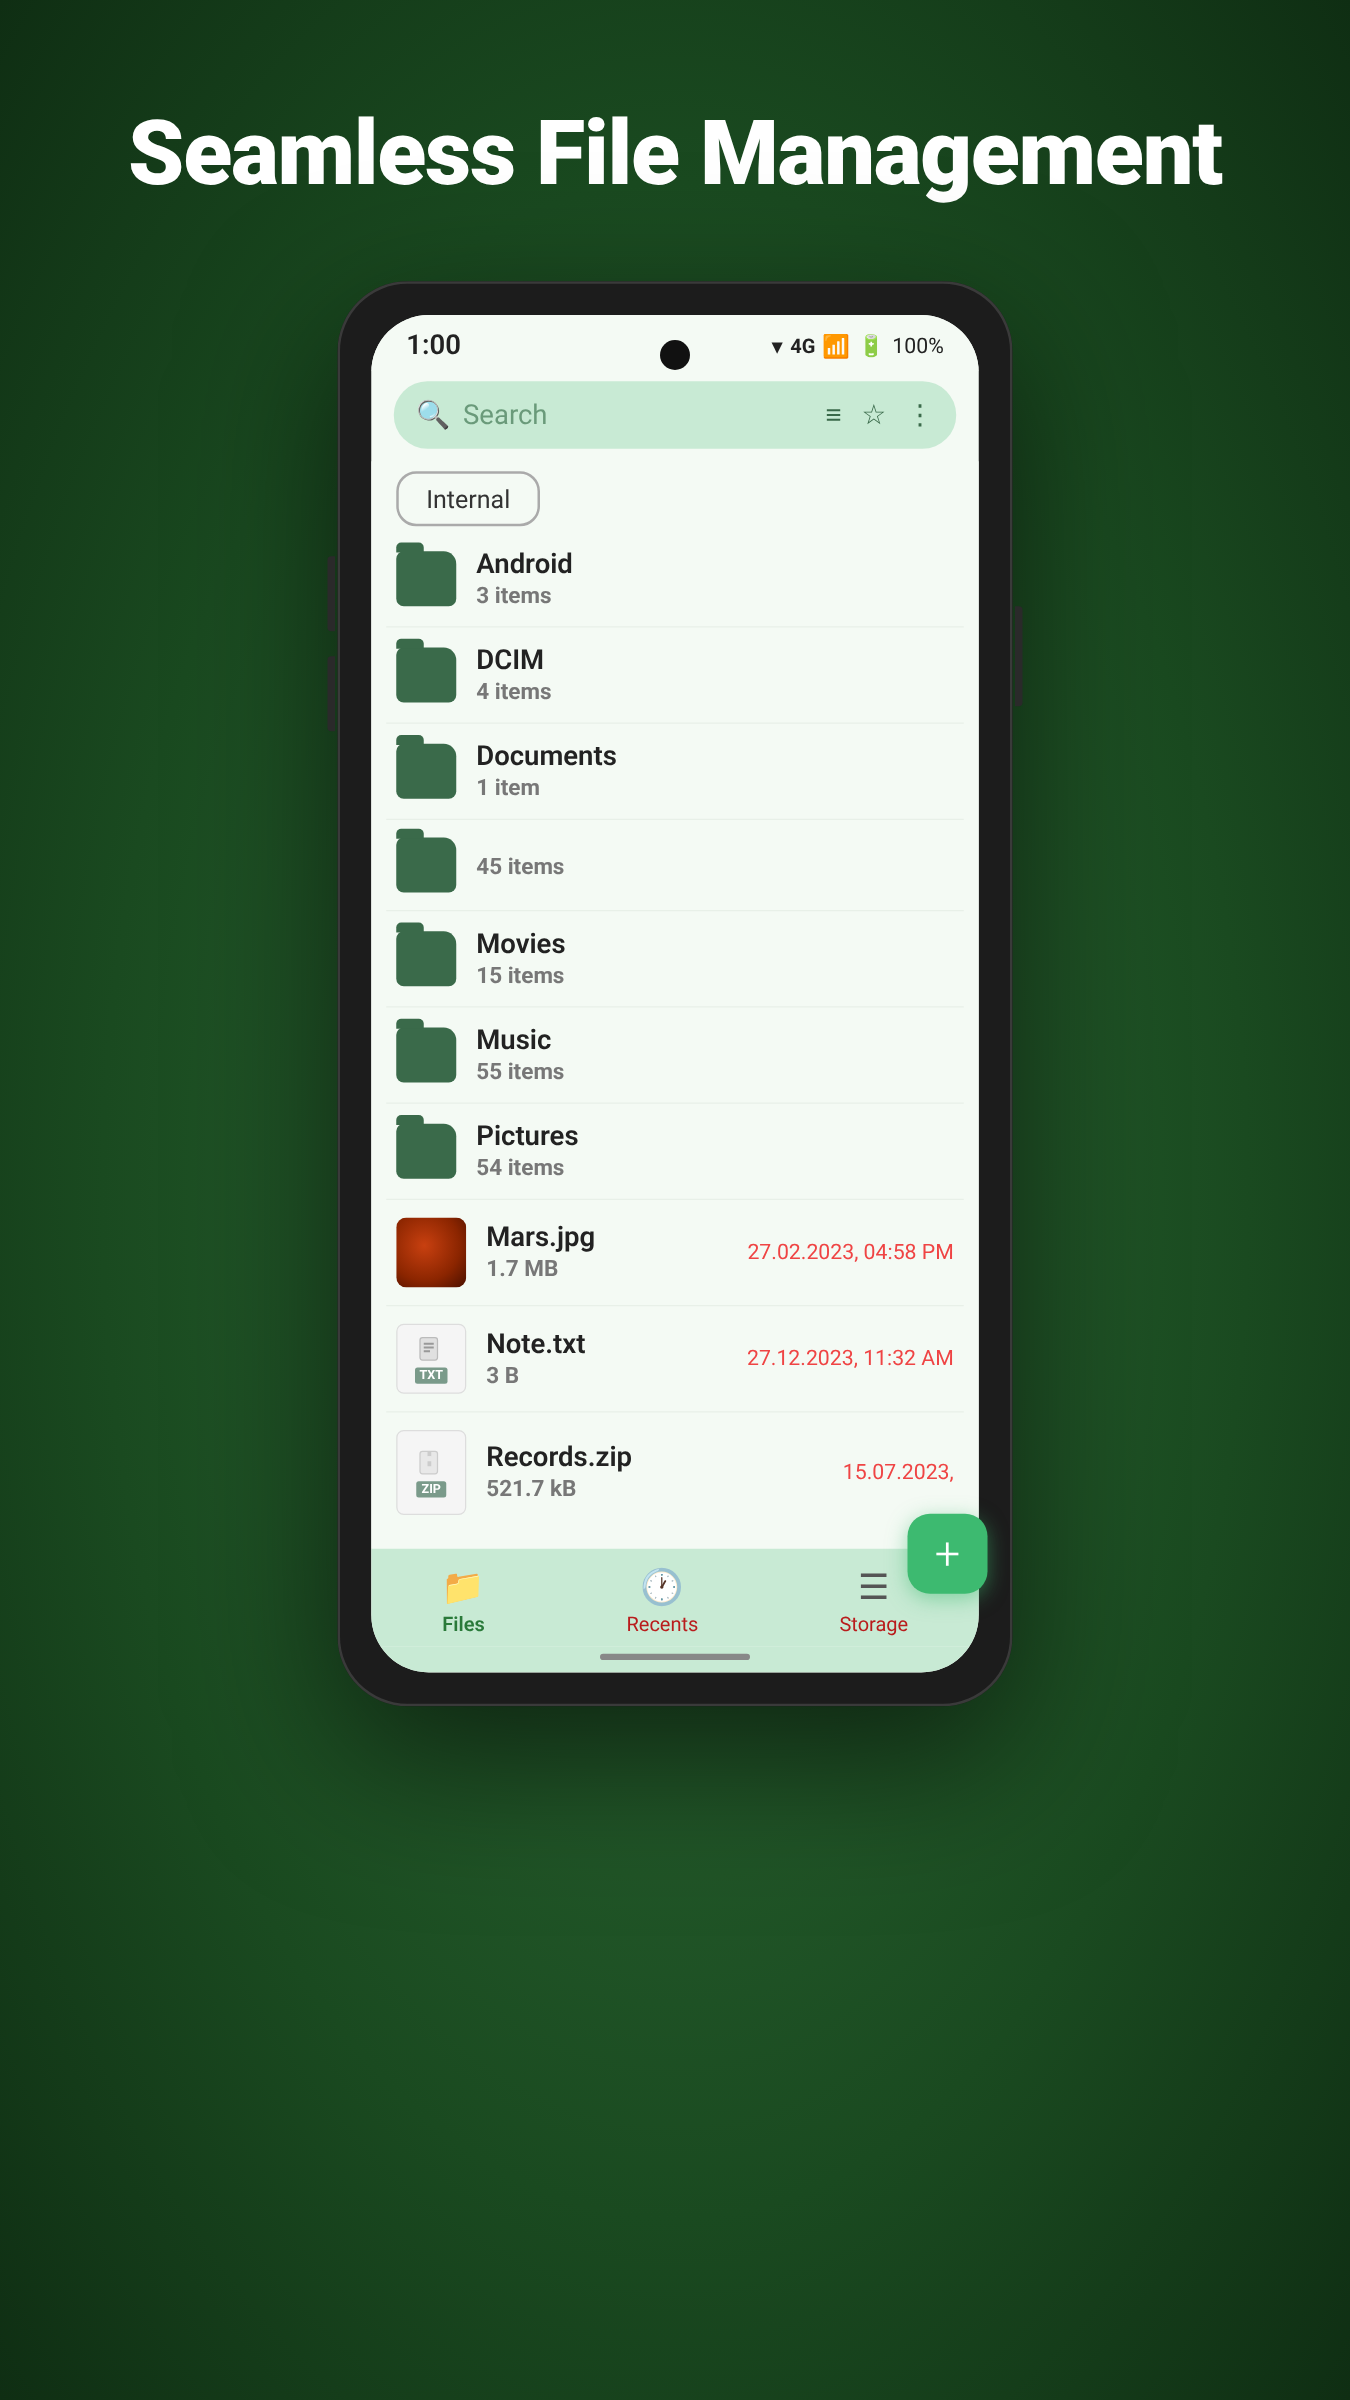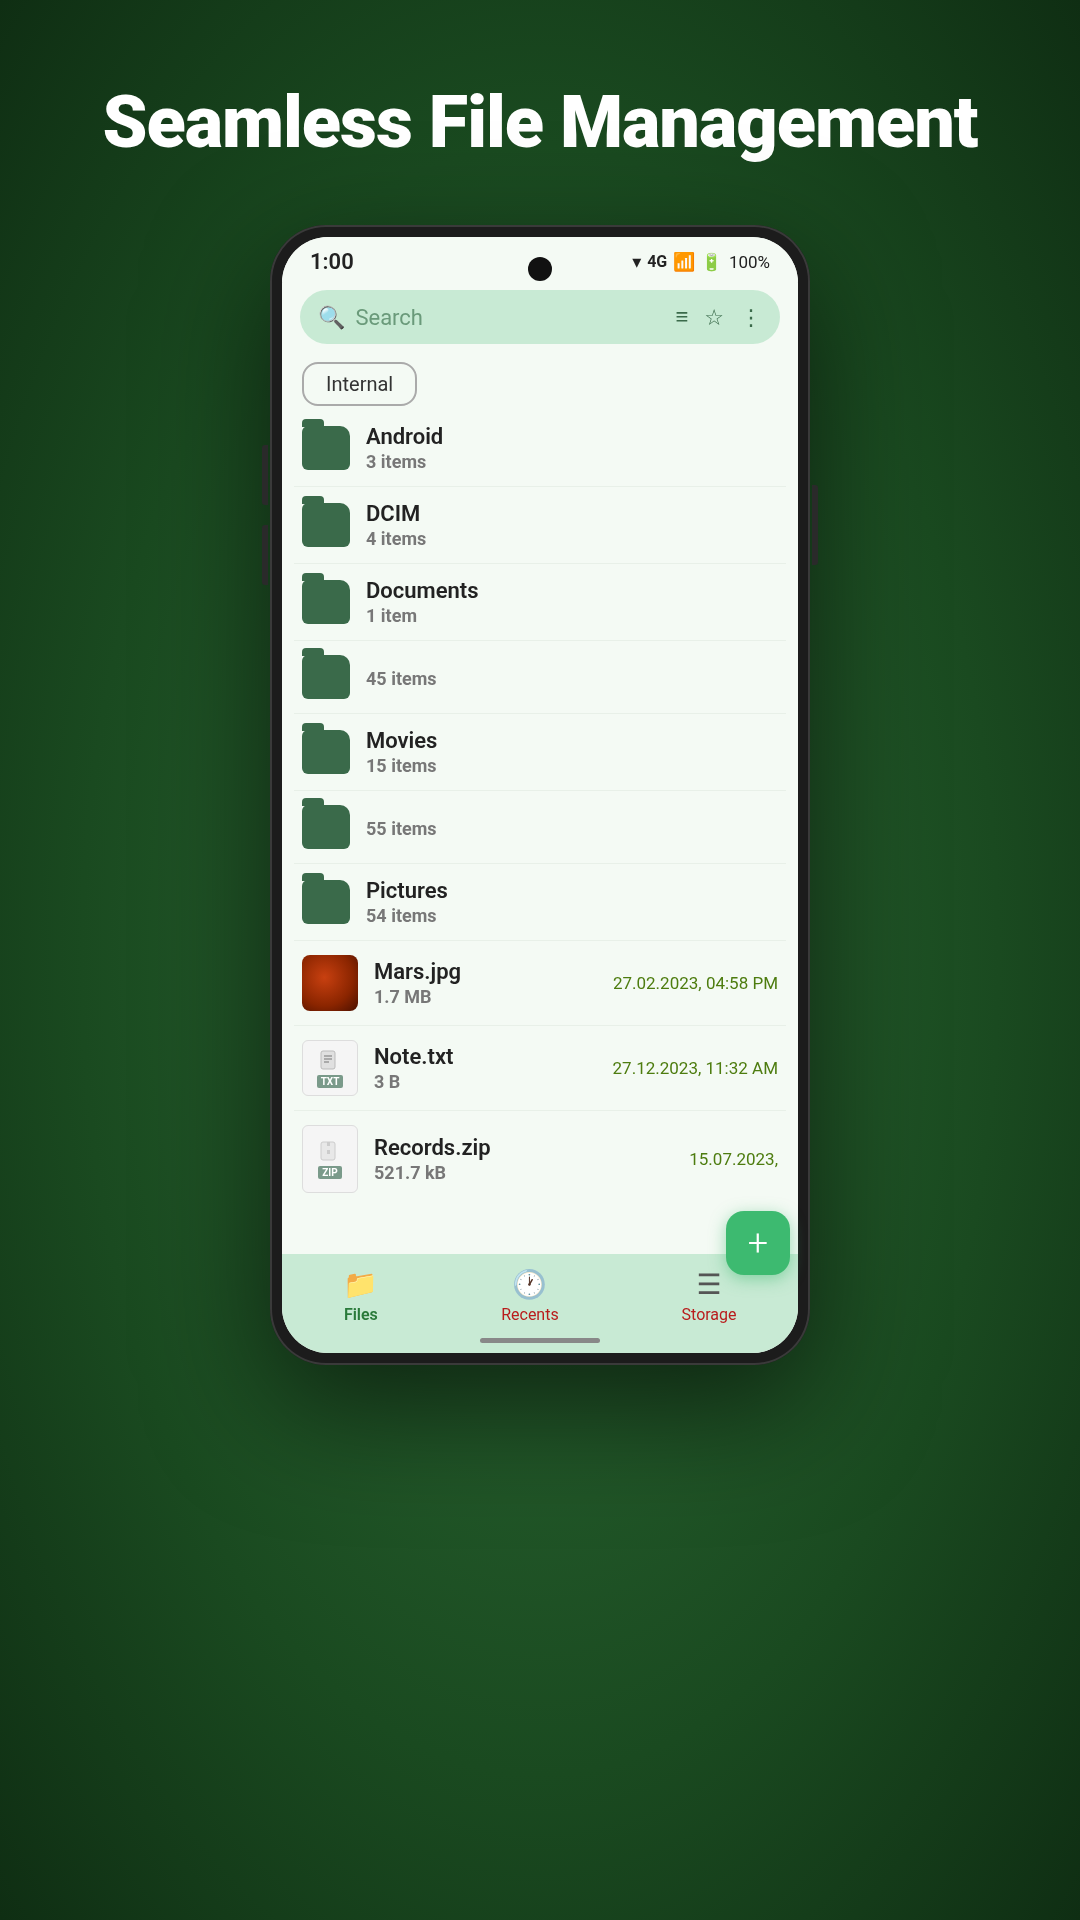--- a/index.html
+++ b/index.html
@@ -24,21 +24,21 @@
       margin-bottom: 60px;
       letter-spacing: -1px;
     }
 
     
     .phone-shell {
       width: 540px;
       height: 1140px;
       background: #1c1c1c;
       border-radius: 56px;
-      padding: 12px;
+      padding: 27px;
       box-shadow: 0 40px 120px rgba(0,0,0,0.6), inset 0 0 0 2px #3a3a3a;
       position: relative;
     }
 
     .phone-shell::before {
       content: '';
       position: absolute;
       left: -8px;
       top: 220px;
       width: 6px;
@@ -207,21 +207,21 @@
       color: #222;
     }
     .file-meta {
       font-size: 18px;
       color: #777;
       margin-top: 2px;
       font-weight: bold;
     }
     .file-date {
       font-size: 17px;
-      color: #4d7c0f;
+      color: #ef4444;
       text-align: center;
       flex-shrink: 0;
     }
 
     
     .file-thumb {
       width: 56px;
       height: 56px;
       border-radius: 8px;
       overflow: hidden;
@@ -420,20 +420,21 @@
           <div class="folder-icon"></div>
           <div class="file-info">
             <div class="file-name">Movies</div>
             <div class="file-meta">15 items</div>
           </div>
         </div>
 
         <div class="file-item">
           <div class="folder-icon"></div>
           <div class="file-info">
+            <div class="file-name">Music</div>
             <div class="file-meta">55 items</div>
           </div>
         </div>
 
         <div class="file-item">
           <div class="folder-icon"></div>
           <div class="file-info">
             <div class="file-name">Pictures</div>
             <div class="file-meta">54 items</div>
           </div>

